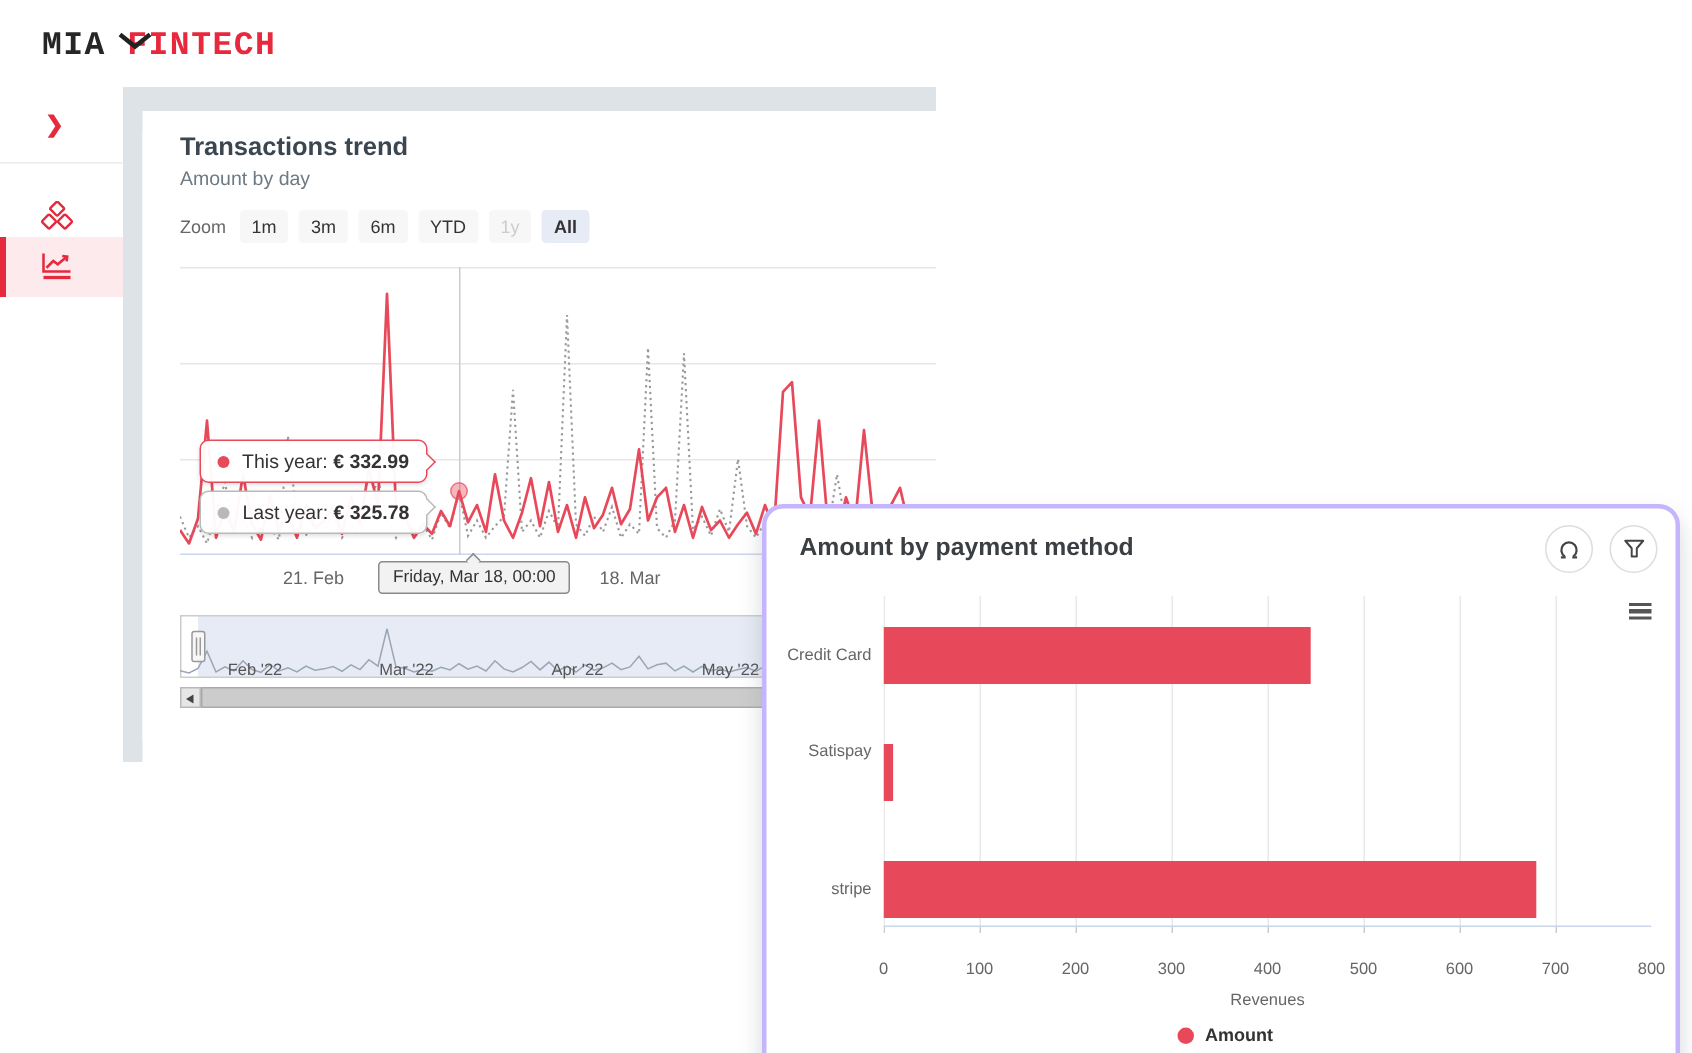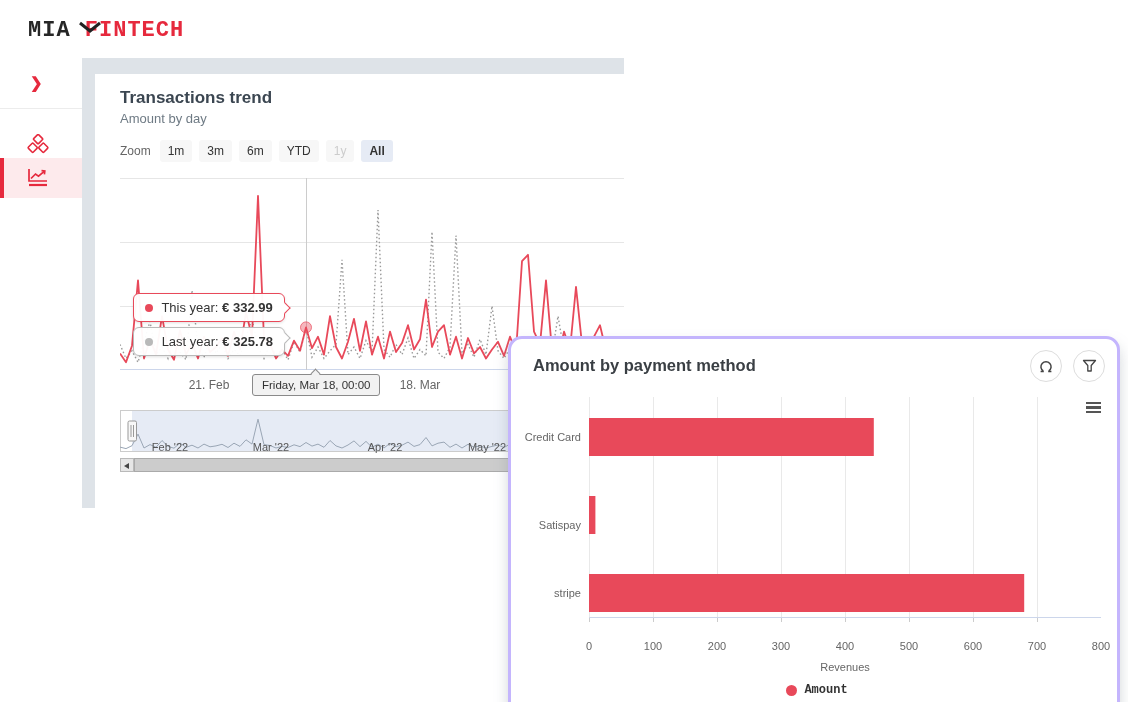--- a/index.html
+++ b/index.html
@@ -92,21 +92,21 @@
   .hamburger { position:absolute; left:575px; top:63px; width:15px; height:11px; cursor:pointer; }
   .hamburger div { width:15px; height:2.2px; background:#555; margin-bottom:2.2px; }
 
   .bar-plot { position:absolute; left:78px; top:58px; }
   .bar-cat { position:absolute; left:6px; width:64px; text-align:right; font-size:11px; color:#666; }
   .bar-xtick { position:absolute; top:301px; transform:translateX(-50%); font-size:11px; color:#666; }
   .bar-xlabel { position:absolute; left:334px; top:322px; transform:translateX(-50%); font-size:11px; color:#666; }
   .legend { position:absolute; left:0; top:344px; width:612px; display:flex; align-items:center;
     justify-content:center; gap:7px; cursor:pointer; }
   .legend-dot { width:11px; height:11px; border-radius:50%; background:#e8495a; }
-  .legend-label { font-size:12px; font-weight:bold; color:#333;font-family:Liberation Mono, monospace; }
+  .legend-label { font-size:12px; font-weight:bold; color:#333; }
 </style>
 </head>
 <body>
 
 <div id="stage">
 
   <div class="top-hairline"></div>
 
   <div class="header">
     <div class="logo">
@@ -261,21 +261,21 @@
         <line x1="448.5" y1="220" x2="448.5" y2="225" stroke="#cccccc"></line>
         <line x1="512.5" y1="0" x2="512.5" y2="220" stroke="#e9e9e9"></line>
         <line x1="512.5" y1="220" x2="512.5" y2="225" stroke="#cccccc"></line>
         <line x1="0" y1="220.5" x2="512" y2="220.5" stroke="#ccd6eb"></line>
         <rect x="0" y="21" width="284.8" height="38" fill="#e8495a"></rect>
         <rect x="0" y="99" width="6.4" height="38" fill="#e8495a"></rect>
         <rect x="0" y="177" width="435.2" height="38" fill="#e8495a"></rect>
       </svg>
     <div id="bar-cats">
         <span class="bar-cat" style="top: 92px;">Credit Card</span>
-        <span class="bar-cat" style="top: 180px;">Satispay</span>
+        <span class="bar-cat" style="top: 156px;">Satispay</span>
         <span class="bar-cat" style="top: 248px;">stripe</span>
       </div>
     <div id="bar-ticks">
         <span class="bar-xtick" style="left: 78px;">0</span>
         <span class="bar-xtick" style="left: 142px;">100</span>
         <span class="bar-xtick" style="left: 206px;">200</span>
         <span class="bar-xtick" style="left: 270px;">300</span>
         <span class="bar-xtick" style="left: 334px;">400</span>
         <span class="bar-xtick" style="left: 398px;">500</span>
         <span class="bar-xtick" style="left: 462px;">600</span>

